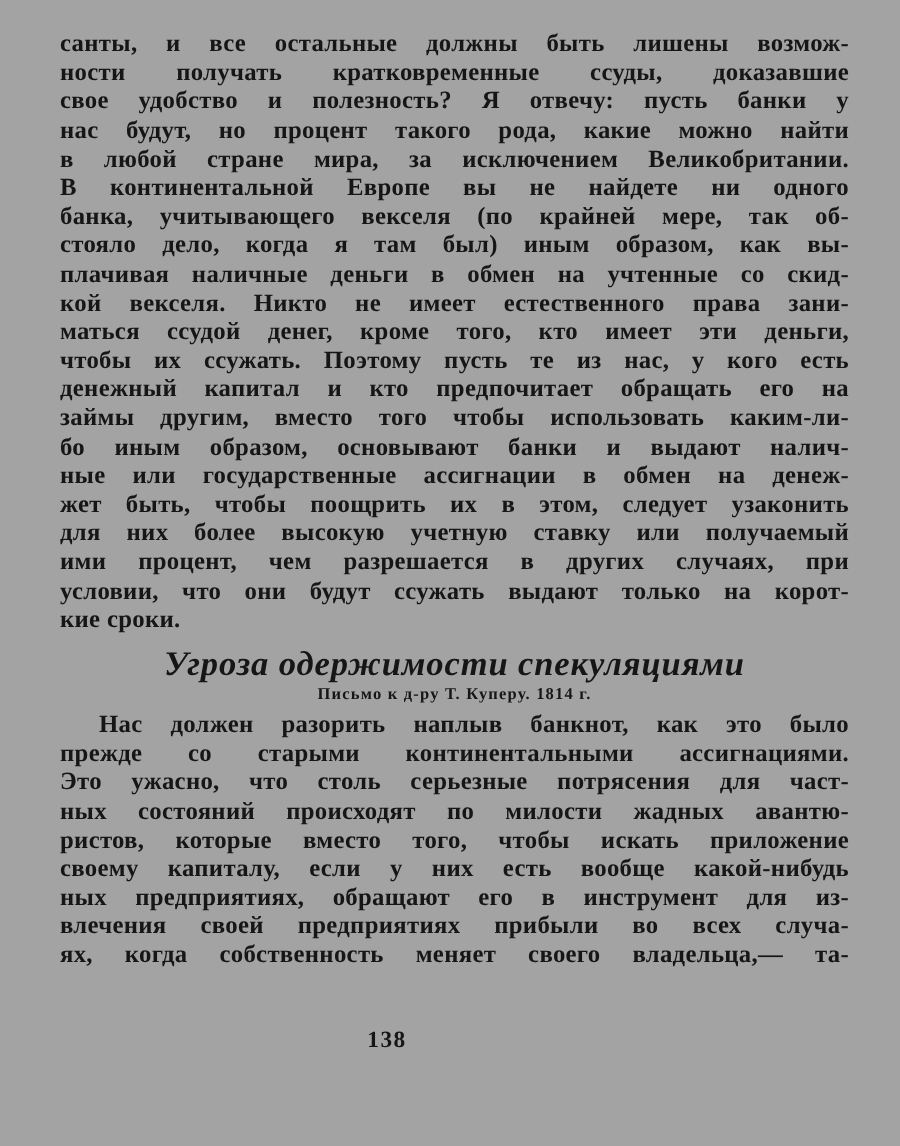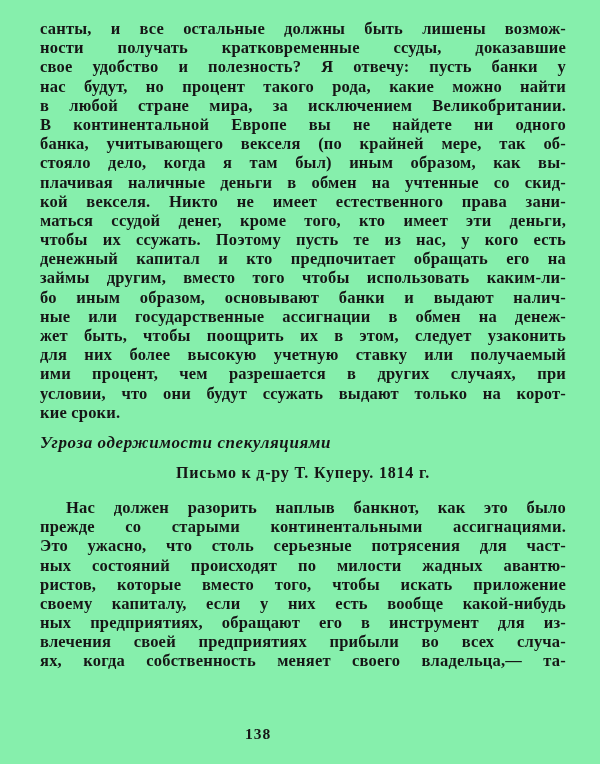--- a/index.html
+++ b/index.html
@@ -4,21 +4,21 @@
 <style>
   html, body {
     margin: 0;
     padding: 0;
     background: #ffffff;
   }
   .page {
     position: relative;
     width: 600px;
     height: 764px;
-    background: #86efac;
+    background: #a3a3a3;
     overflow: hidden;
     font-family: "Liberation Serif", "DejaVu Serif", serif;
     font-weight: 700;
     color: #161616;
   }
   .text-column {
     position: absolute;
     left: 40px;
     top: 19px;
     width: 526px;
@@ -34,40 +34,39 @@
   }
   .line.short-last {
     text-align: center;
     text-align-last: left;
   }
   .line.indent {
     padding-left: 26px;
   }
   .section-heading {
     margin-top: 11px;
-    font-size: 17px;
+    font-size: 23px;
     line-height: 20px;
     font-style: italic;
-    text-align: left;
+    text-align: center;
     letter-spacing: 0.6px;
   }
   .section-subheading {
-    margin-top: 10px;
-    font-size: 16px;
+    margin-top: 0;
+    font-size: 11px;
     line-height: 20px;
     text-align: center;
     letter-spacing: 0.8px;
   }
   .para2 {
-    margin-top: 15px;
   }
   .page-number {
     position: absolute;
     left: 0;
-    top: 725px;
+    top: 685px;
     width: 516px;
     text-align: center;
     font-size: 15.5px;
     letter-spacing: 1px;
   }
 </style>
 </head>
 <body>
 
 <div class="page">

